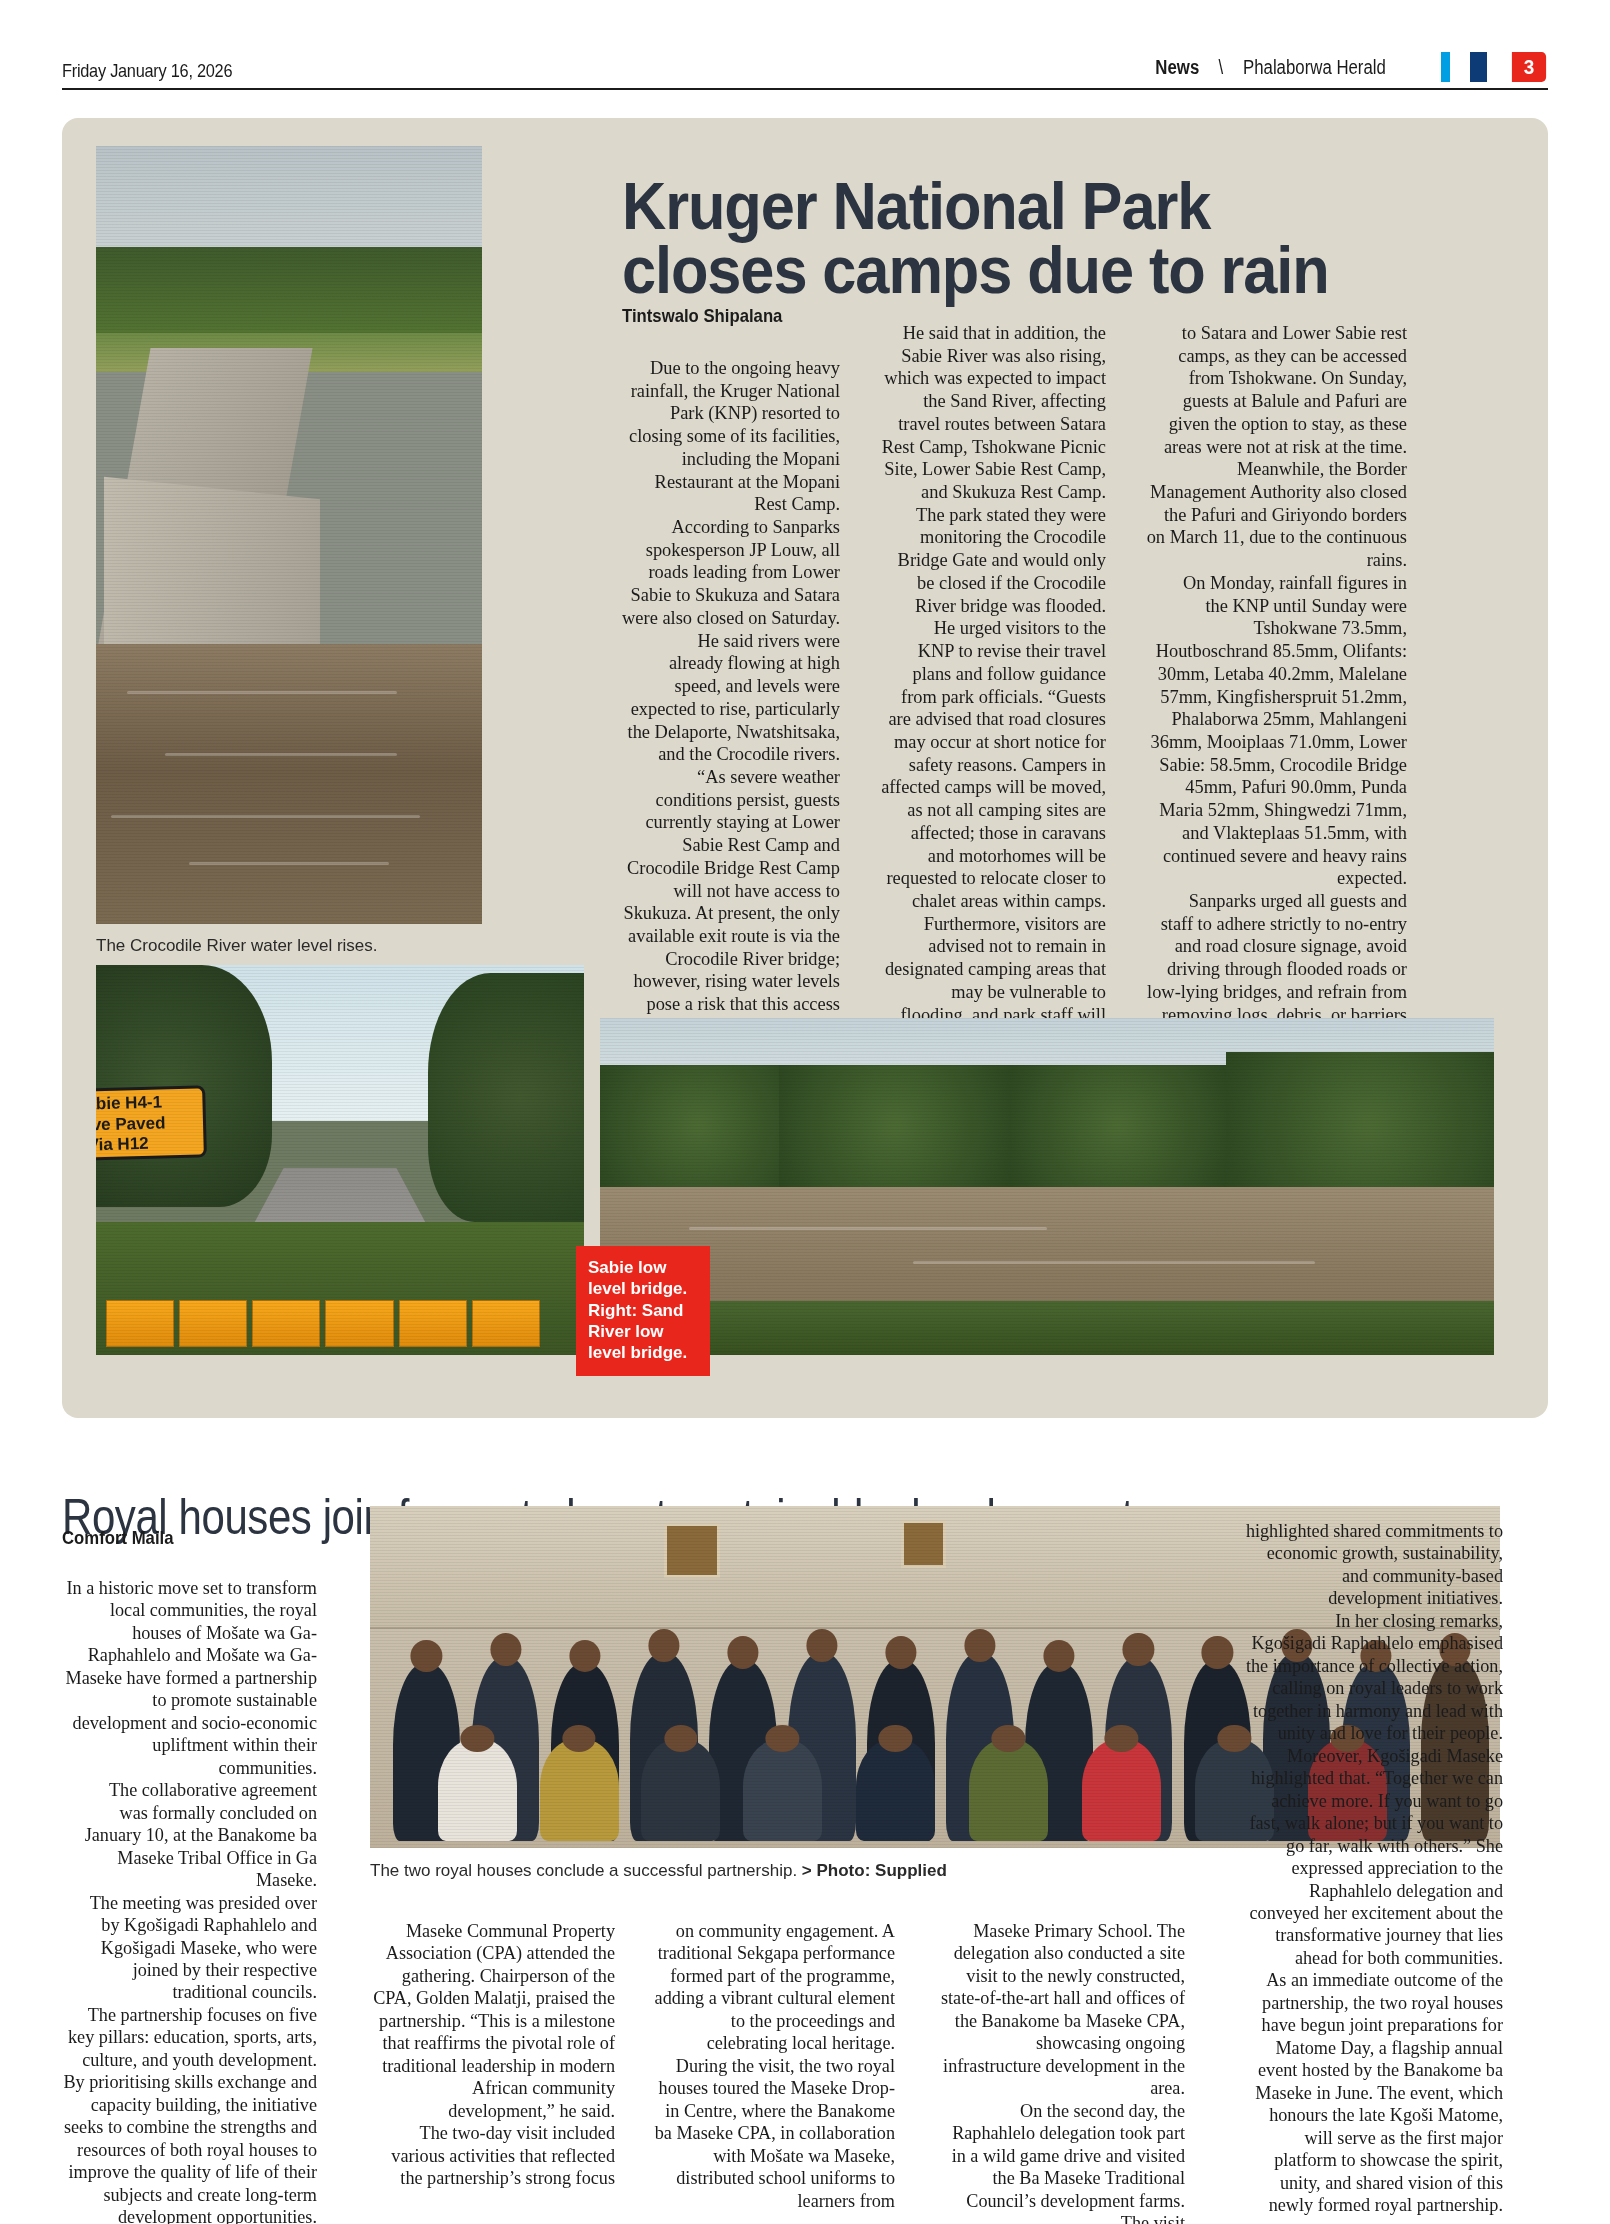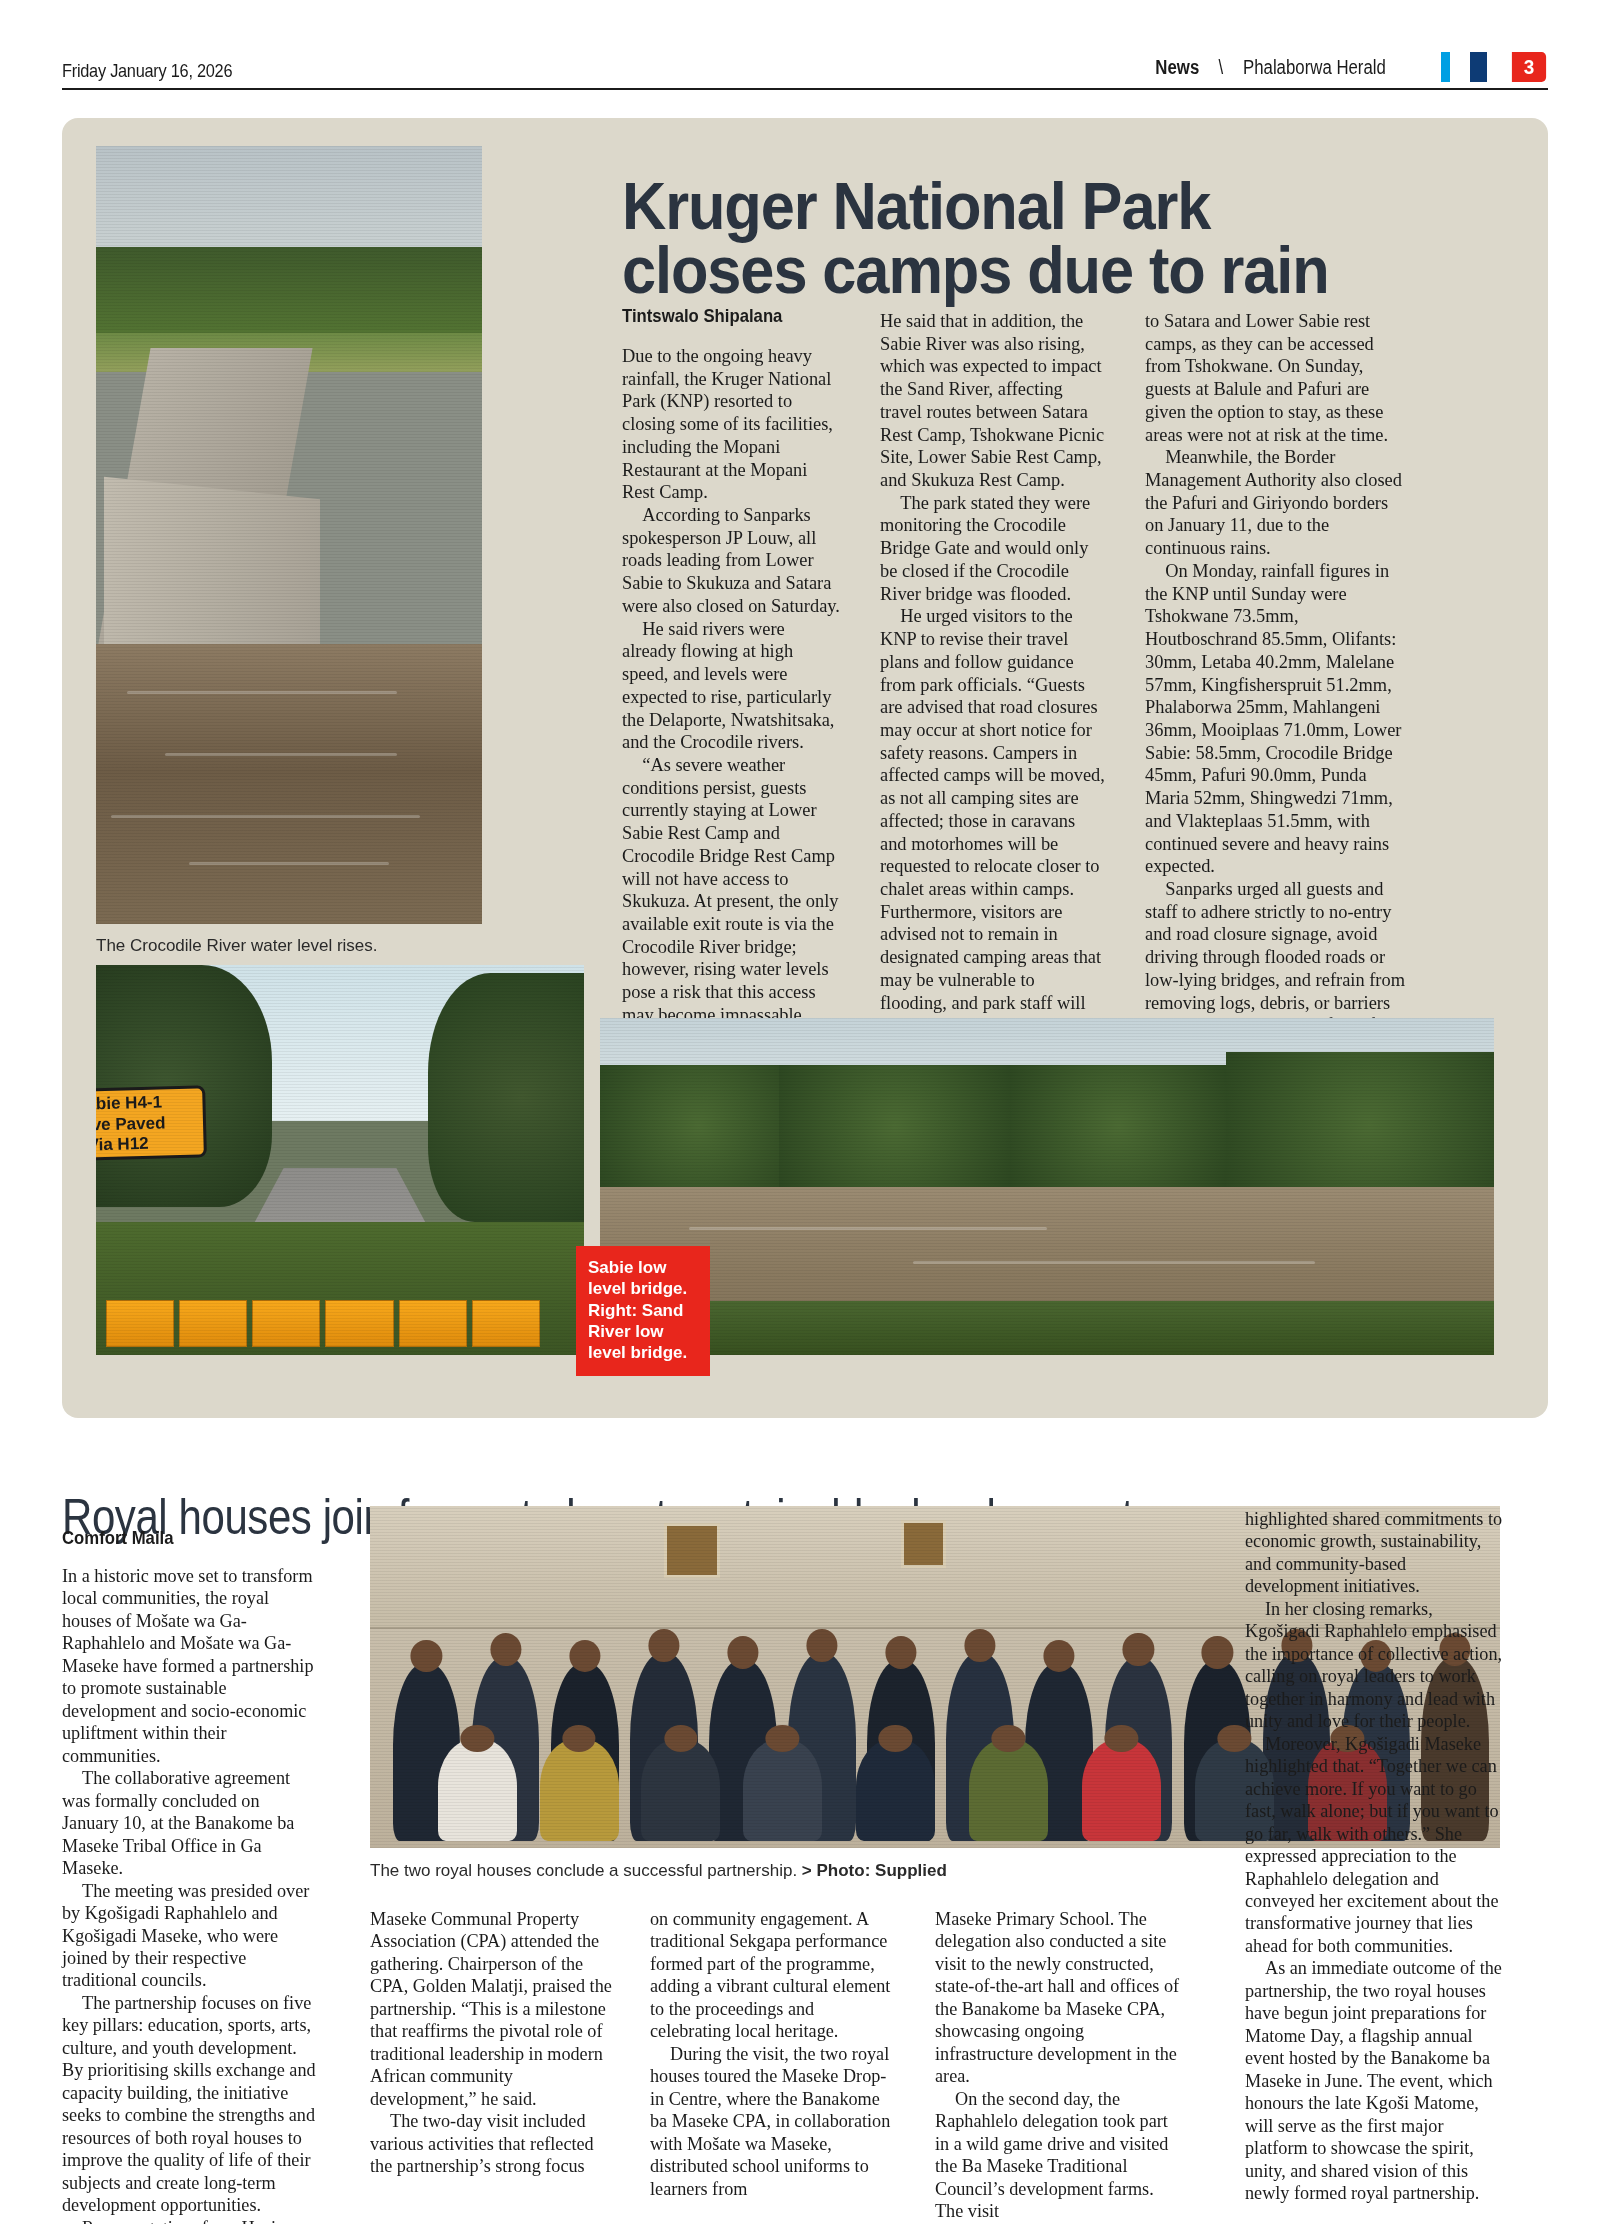--- a/index.html
+++ b/index.html
@@ -90,21 +90,21 @@
     transform-origin: left top;
   }
 
   .byline1 {
     position: absolute; left: 622px; top: 305px;
     font-family: "Liberation Sans", sans-serif;
     font-weight: 700; font-size: 19px; color: #1b1b1b;
     transform: scaleX(0.88); transform-origin: left top;
   }
 
-  .col { position: absolute; font-size: 18.4px; line-height: 1.235; text-align: left; }
+  .col { position: absolute; font-size: 18.4px; line-height: 1.235; text-align: right; margin-top: 12px; }
   .col p { margin: 0; }
   .col p + p { text-indent: 1.1em; }
 
   #s1c1 { left: 622px; top: 345px; width: 218px; }
   #s1c2 { left: 880px; top: 310px; width: 226px; }
   #s1c3 { left: 1145px; top: 310px; width: 262px; }
   .photo2 {
     position: absolute; left: 96px; top: 965px;
     width: 488px; height: 390px;
     overflow: hidden; background: #6e7a62;
@@ -274,21 +274,21 @@
     <p>“As severe weather conditions persist, guests currently staying at Lower Sabie Rest Camp and Crocodile Bridge Rest Camp will not have access to Skukuza. At present, the only available exit route is via the Crocodile River bridge; however, rising water levels pose a risk that this access may become impassable, potentially leaving guests temporarily cut off until water levels recede.”</p>
   </div>
 <div class="col" id="s1c2">
     <p>He said that in addition, the Sabie River was also rising, which was expected to impact the Sand River, affecting travel routes between Satara Rest Camp, Tshokwane Picnic Site, Lower Sabie Rest Camp, and Skukuza Rest Camp.</p>
     <p>The park stated they were monitoring the Crocodile Bridge Gate and would only be closed if the Crocodile River bridge was flooded.</p>
     <p>He urged visitors to the KNP to revise their travel plans and follow guidance from park officials. “Guests are advised that road closures may occur at short notice for safety reasons. Campers in affected camps will be moved, as not all camping sites are affected; those in caravans and motorhomes will be requested to relocate closer to chalet areas within camps. Furthermore, visitors are advised not to remain in designated camping areas that may be vulnerable to flooding, and park staff will provide guidance on-site to ensure guest safety, “Louw said.</p>
     <p>The park has also evacuated camps such as Shingwedzi, Sirheni, and Bateleur. Guests at the Talamati, Mbiyamati, and Roodewal bushcamps were moved</p>
   </div>
 <div class="col" id="s1c3">
     <p>to Satara and Lower Sabie rest camps, as they can be accessed from Tshokwane. On Sunday, guests at Balule and Pafuri are given the option to stay, as these areas were not at risk at the time.</p>
-    <p>Meanwhile, the Border Management Authority also closed the Pafuri and Giriyondo borders on January 11, due to the continuous rains.</p>
+    <p>Meanwhile, the Border Management Authority also closed the Pafuri and Giriyondo borders on March 11, due to the continuous rains.</p>
     <p>On Monday, rainfall figures in the KNP until Sunday were Tshokwane 73.5mm, Houtboschrand 85.5mm, Olifants: 30mm, Letaba 40.2mm, Malelane 57mm, Kingfisherspruit 51.2mm, Phalaborwa 25mm, Mahlangeni 36mm, Mooiplaas 71.0mm, Lower Sabie: 58.5mm, Crocodile Bridge 45mm, Pafuri 90.0mm, Punda Maria 52mm, Shingwedzi 71mm, and Vlakteplaas 51.5mm, with continued severe and heavy rains expected.</p>
     <p>Sanparks urged all guests and staff to adhere strictly to no-entry and road closure signage, avoid driving through flooded roads or low-lying bridges, and refrain from removing logs, debris, or barriers placed on roads. “The safety of visitors, staff, and surrounding communities remains Sanparks’ highest priority,” Louw said.</p>
   </div>
 
 <div class="photo2">
   <div class="sky2"></div>
   <div class="tree2l"></div>
   <div class="tree2r"></div>
   <div class="road2"></div>
   <div class="grass2"></div>

